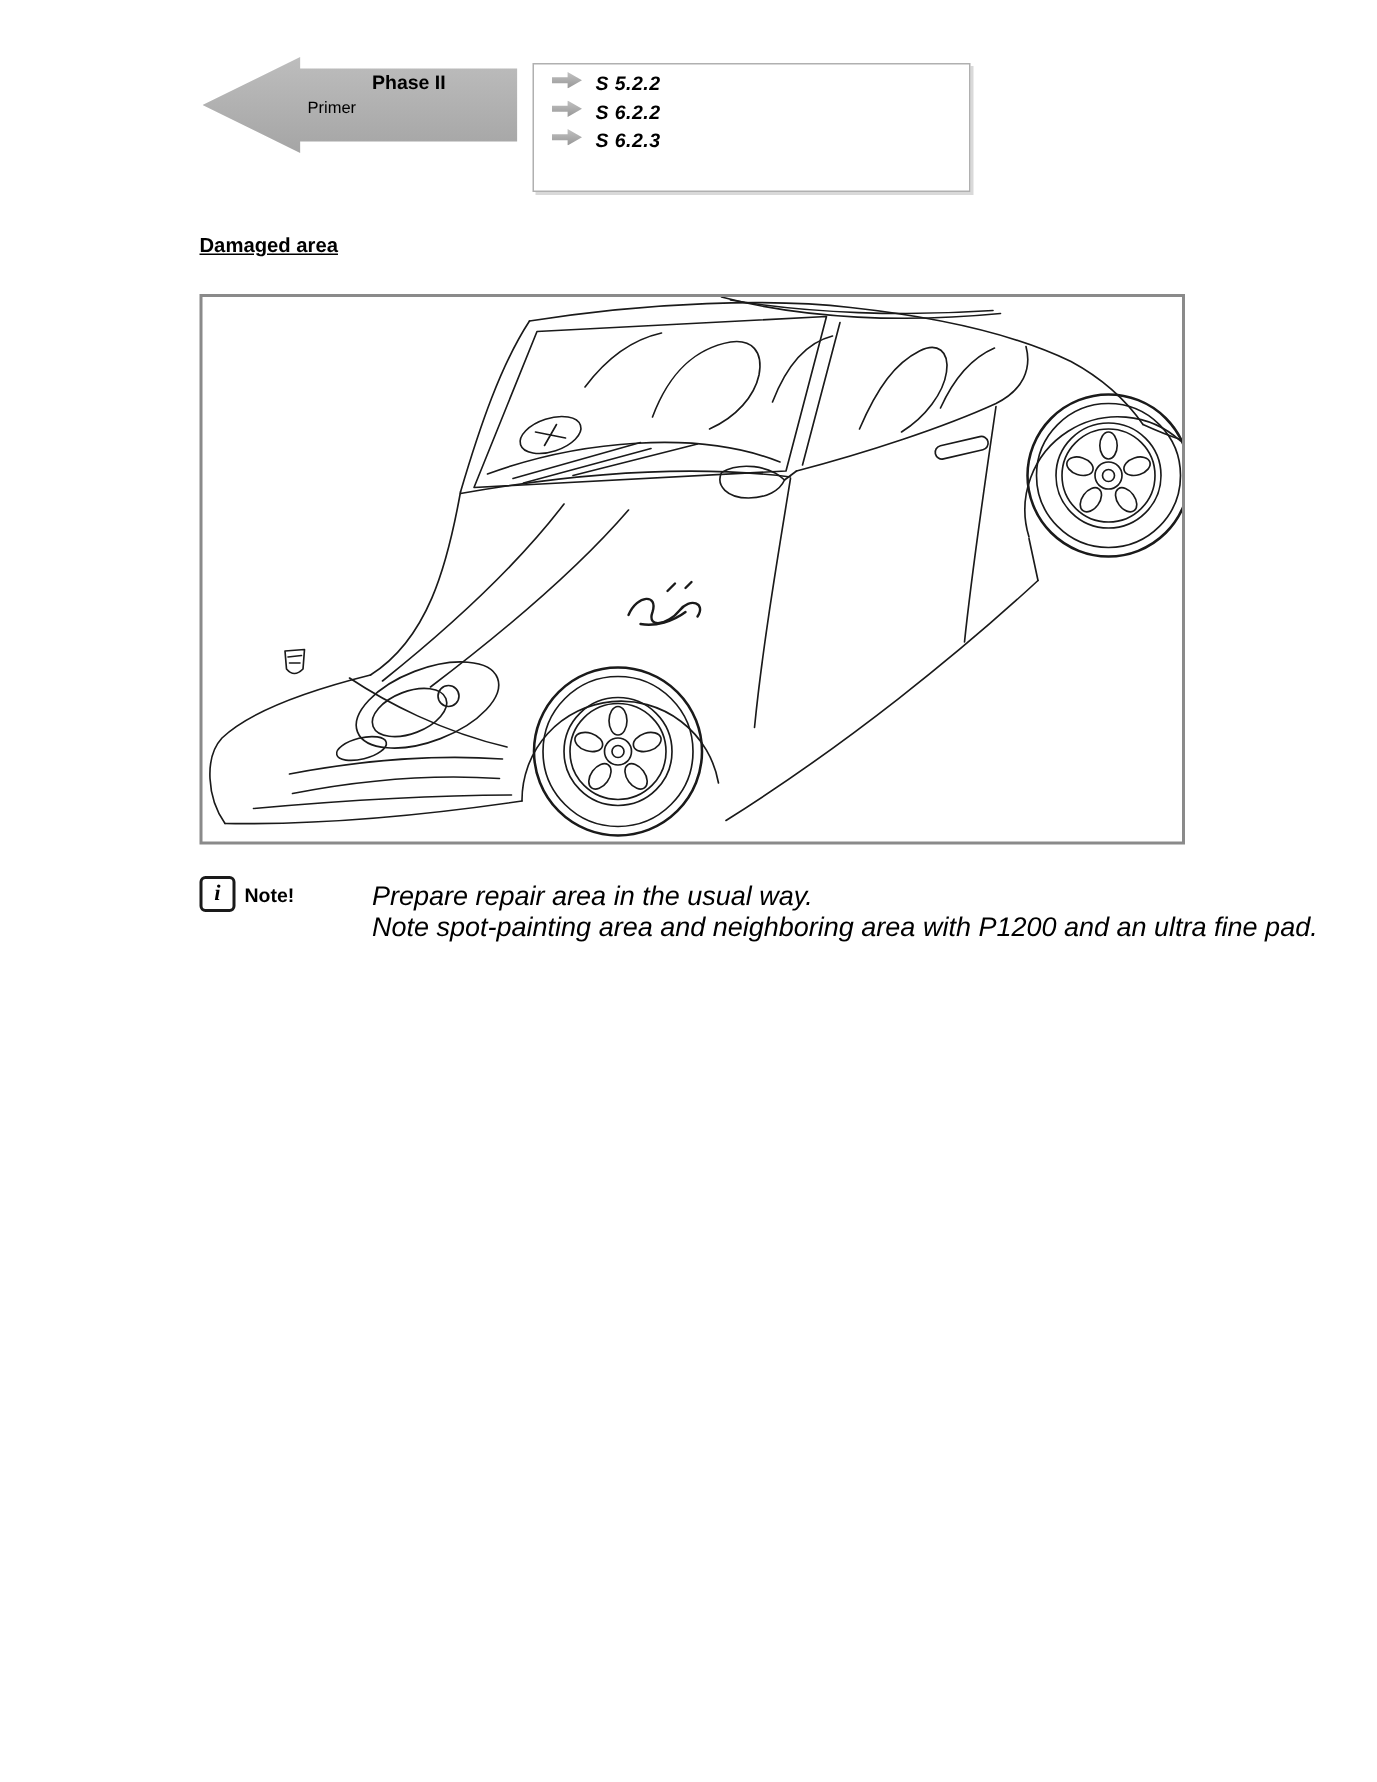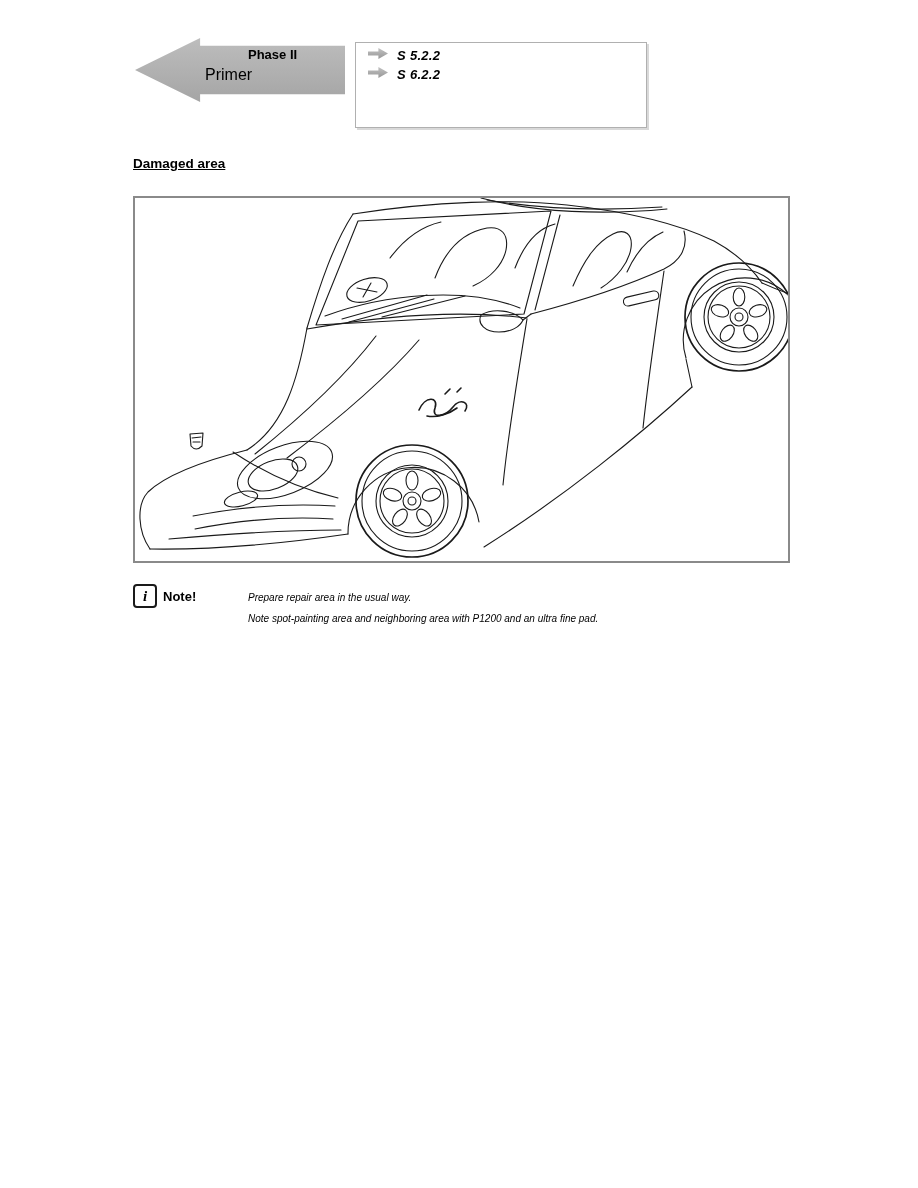--- a/index.html
+++ b/index.html
@@ -15,21 +15,21 @@
 
   
   .phase-banner { left: 135px; top: 38px; width: 210px; height: 64px; cursor: pointer; }
   .phase-arrow {
     position: absolute; inset: 0;
     background: linear-gradient(180deg, #bdbdbd, #a5a5a5);
     clip-path: polygon(0% 50%, 31% 0%, 31% 12%, 100% 12%, 100% 88%, 31% 88%, 31% 100%);
   }
   .phase-text { position: absolute; left: 70px; top: 9px; }
   .phase-title { font-size: 13px; font-weight: bold; padding-left: 43px; }
-  .phase-sub { font-size: 16px; margin-top: 4px; }
+  .phase-sub { font-size: 11px; margin-top: 4px; }
 
   
   .links-box {
     left: 355px; top: 42px; width: 292px; height: 86px;
     border: 1px solid #b0b0b0;
     box-shadow: 2px 2px 0 #d9d9d9;
     box-sizing: border-box;
     padding: 5px 0 0 12px;
     background: #fff;
   }
@@ -55,41 +55,45 @@
   
   .note-icon {
     left: 133px; top: 584px; width: 20px; height: 20px;
     border: 2px solid #1a1a1a; border-radius: 4px;
     display: flex; align-items: center; justify-content: center;
     font-family: "Liberation Serif", serif;
     font-weight: bold; font-style: italic; font-size: 15px;
     background: #fff;
   }
   .note-label { left: 163px; top: 589px; font-size: 13px; font-weight: bold; }
-  .note-text { left: 248px; top: 587px; font-size: 10px; font-style: italic; line-height: 21px; }
+  .note-text { left: 248px; top: 587px; font-size: 18px; font-style: italic; line-height: 21px; }
 </style>
 </head>
 <body>
 
 <div class="abs phase-banner">
   <div class="phase-arrow"></div>
   <div class="phase-text">
     <div class="phase-title">Phase II</div>
     <div class="phase-sub">Primer</div>
   </div>
 </div>
 
 <div class="abs links-box">
   <div class="link-row">
     <span class="mini-arrow"></span>
     <span class="link-label">S 5.2.2</span>
   </div>
   <div class="link-row">
     <span class="mini-arrow"></span>
     <span class="link-label">S 6.2.2</span>
+  </div>
+  <div class="link-row">
+    <span class="mini-arrow"></span>
+    <span class="link-label">S 6.2.3</span>
   </div>
 </div>
 
 <div class="abs heading">Damaged area</div>
 
 <div class="abs figure">
   <svg viewBox="0 0 653 363" aria-hidden="true">
     <g fill="none" stroke="#1a1a1a" stroke-width="1.1" stroke-linecap="round" stroke-linejoin="round">
 
       <path d="M 218,16 C 300,3 380,1 432,7 C 496,14 546,27 579,43 C 603,56 618,72 627,85"></path>

